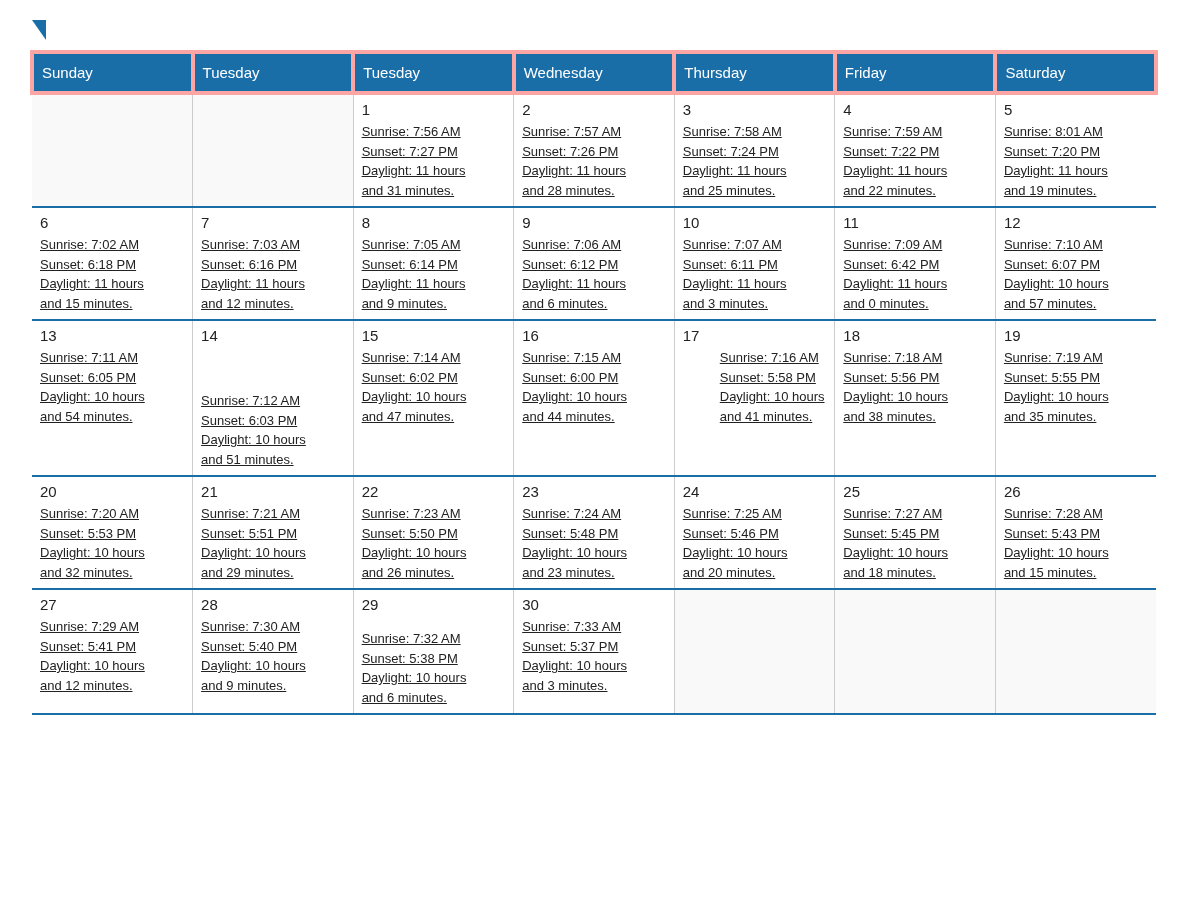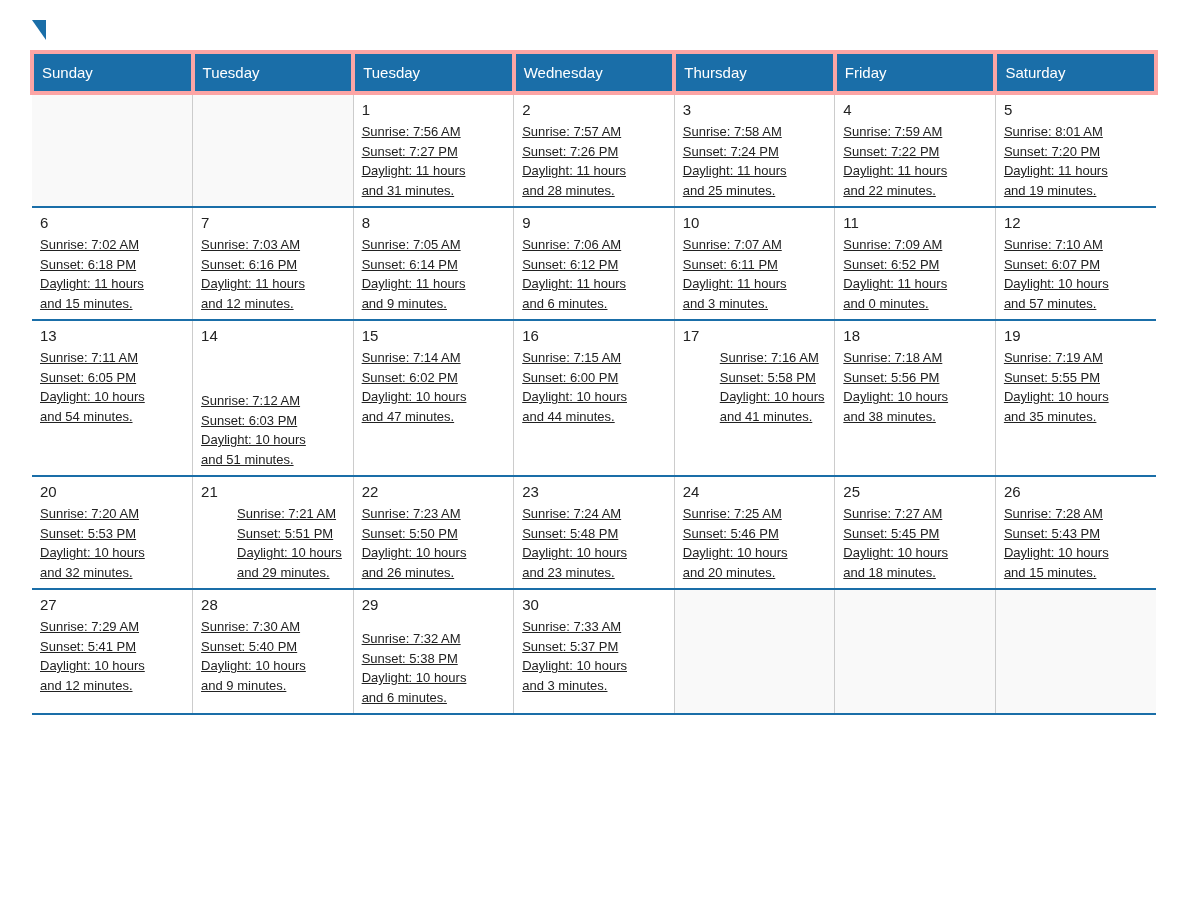--- a/index.html
+++ b/index.html
@@ -204,21 +204,21 @@
         <td>
           <span class="day-number">10</span>
           <div class="day-info" style="white-space: pre-line;">Sunrise: 7:07 AM
 Sunset: 6:11 PM
 Daylight: 11 hours
 and 3 minutes.</div>
         </td>
         <td>
           <span class="day-number">11</span>
           <div class="day-info" style="white-space: pre-line;">Sunrise: 7:09 AM
-Sunset: 6:52 PM
+Sunset: 6:42 PM
 Daylight: 11 hours
 and 0 minutes.</div>
         </td>
         <td>
           <span class="day-number">12</span>
           <div class="day-info" style="white-space: pre-line;">Sunrise: 7:10 AM
 Sunset: 6:07 PM
 Daylight: 10 hours
 and 57 minutes.</div>
         </td>
@@ -277,21 +277,21 @@
       <tr>
         <td>
           <span class="day-number">20</span>
           <div class="day-info" style="white-space: pre-line;">Sunrise: 7:20 AM
 Sunset: 5:53 PM
 Daylight: 10 hours
 and 32 minutes.</div>
         </td>
         <td>
           <span class="day-number">21</span>
-          <div class="day-info" style="white-space: pre-line; margin-left: 36px;">Sunrise: 7:21 AM
+          <div class="day-info" style="white-space: pre-line;">Sunrise: 7:21 AM
 Sunset: 5:51 PM
 Daylight: 10 hours
 and 29 minutes.</div>
         </td>
         <td>
           <span class="day-number">22</span>
           <div class="day-info" style="white-space: pre-line;">Sunrise: 7:23 AM
 Sunset: 5:50 PM
 Daylight: 10 hours
 and 26 minutes.</div>

